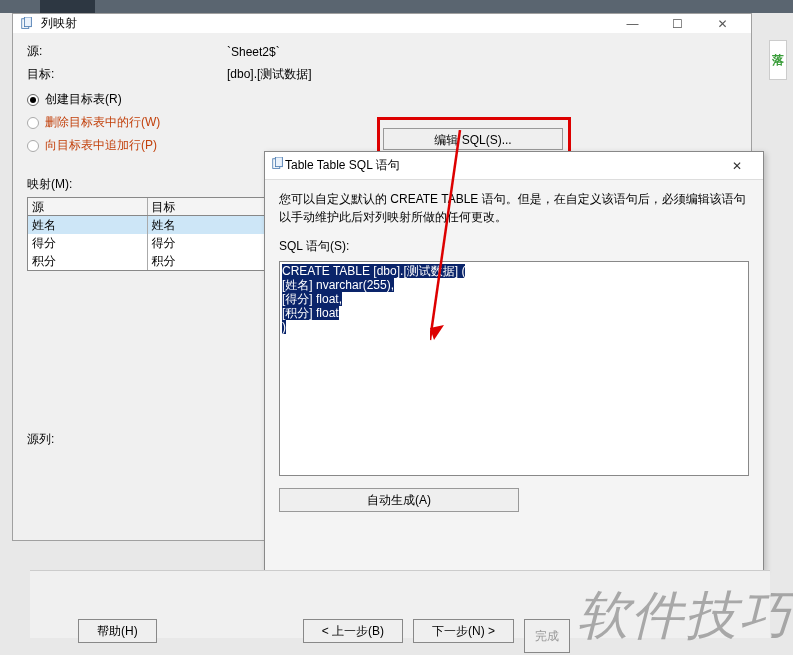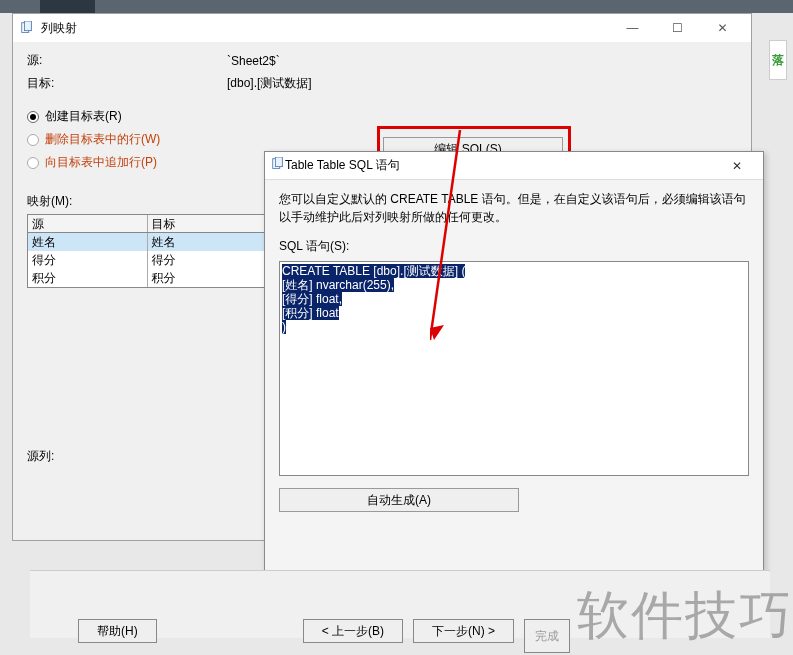--- a/index.html
+++ b/index.html
@@ -5,33 +5,33 @@
 * { box-sizing: border-box; margin: 0; padding: 0; font-family: "Microsoft YaHei", "SimSun", Tahoma, sans-serif; font-size: 12px; }
 body { background: #e8e8e8; width: 793px; height: 655px; position: relative; overflow: hidden; }
 
 .top-strip { position: absolute; top: 0; left: 0; width: 793px; height: 13px; background: #5a6570; }
 .top-strip .dark-tab { position: absolute; left: 40px; top: 0; width: 55px; height: 13px; background: #2d3742; }
 
 .win-main {
   position: absolute; left: 12px; top: 13px; width: 740px; height: 528px;
   background: #f0f0f0; border: 1px solid #a0a0a0;
 }
-.win-main .titlebar { height: 28px; display: flex; align-items: center; padding: 0 6px; background: #fff; }
+.win-main .titlebar { height: 19px; display: flex; align-items: center; padding: 0 6px; background: #fff; }
 .win-main .titlebar .icon { width: 16px; height: 16px; margin-right: 6px; display: inline-flex; align-items: center; justify-content: center; }
 .win-main .titlebar .title { flex: 1; }
 .win-main .winbtns { display: flex; }
 .win-main .winbtns .wb { width: 45px; height: 22px; display: flex; align-items: center; justify-content: center; color: #555; }
 
 .win-main .content { padding: 10px 14px 10px 14px; position: relative; height: calc(100% - 28px); }
 
 .form-row { display: flex; margin-bottom: 6px; align-items: center; }
 .form-row .lbl { width: 200px; }
 .form-row .val { }
 
-.radio-group { margin-top: 16px; }
+.radio-group { margin-top: 8px; }
 .radio-row { margin: 6px 0; display: flex; align-items: center; }
 .radio-row .r { width: 12px; height: 12px; border: 1px solid #666; border-radius: 50%; margin-right: 6px; display: inline-flex; align-items: center; justify-content: center; background: #fff;}
 .radio-row.selected .r::after { content: ""; width: 6px; height: 6px; border-radius: 50%; background: #000; display: block; }
 .radio-row.disabled { color: #c2410c; }
 .radio-row.disabled .r { border-color: #aaa; }
 
 .edit-sql-btn {
   position: absolute; left: 370px; top: 95px; width: 180px; height: 22px;
   background: #efefef; border: 1px solid #999;
   display: flex; align-items: flex-end; justify-content: center;
@@ -68,21 +68,21 @@
 
 .arrow { position: absolute; left: 430px; top: 130px; width: 140px; height: 220px; pointer-events: none; z-index: 50; }
 
 
 .wizard-bar { position: absolute; left: 30px; top: 570px; width: 740px; height: 68px; background: #f0f0f0; border-top: 1px solid #ccc; }
 .wizard-bar .editmap { position: absolute; left: 348px; top: 4px; width: 180px; height: 22px; background: #efefef; border: 1px solid #999; display: flex; align-items: center; justify-content: center; }
 .wizard-bar .btns { position: absolute; left: 18px; top: 48px; display: flex; gap: 8px; width: 720px; }
 .wizbtn { height: 24px; padding: 0 18px; background: #efefef; border: 1px solid #888; display: flex; align-items: center; justify-content: center; }
 .wizard-bar .rbtns { position: absolute; right: 200px; top: 48px; display: flex; gap: 10px;}
 
-.watermark { position: absolute; right: 0px; bottom: 4px; font-size: 52px; color: rgba(120,120,120,0.6); font-weight: 400; font-family: "Microsoft YaHei"; letter-spacing: 2px; pointer-events: none; }
+.watermark { position: absolute; right: 0px; bottom: 4px; font-size: 52px; color: rgba(120,120,120,0.6); font-weight: 400; font-family: "Microsoft YaHei"; letter-spacing: 2px; pointer-events: none; font-style: italic; }
 
 .icon-doc { width:14px; height:14px; }
 .green-round { position: absolute; right: 6px; top: 40px; width: 18px; height: 40px; background: #fff; border: 1px solid #ccc; display: flex; align-items: center; justify-content: center; color: #3a9d3a; font-weight: bold; border-radius: 0; }
 
 .strike { position: absolute; left: 388px; top: 130px; font-size: 12px; color: #444; }
 .strike .line { position: absolute; left: -4px; top: 7px; width: 180px; border-top: 1px solid #555; }
 
 </style>
 </head>
 <body>

